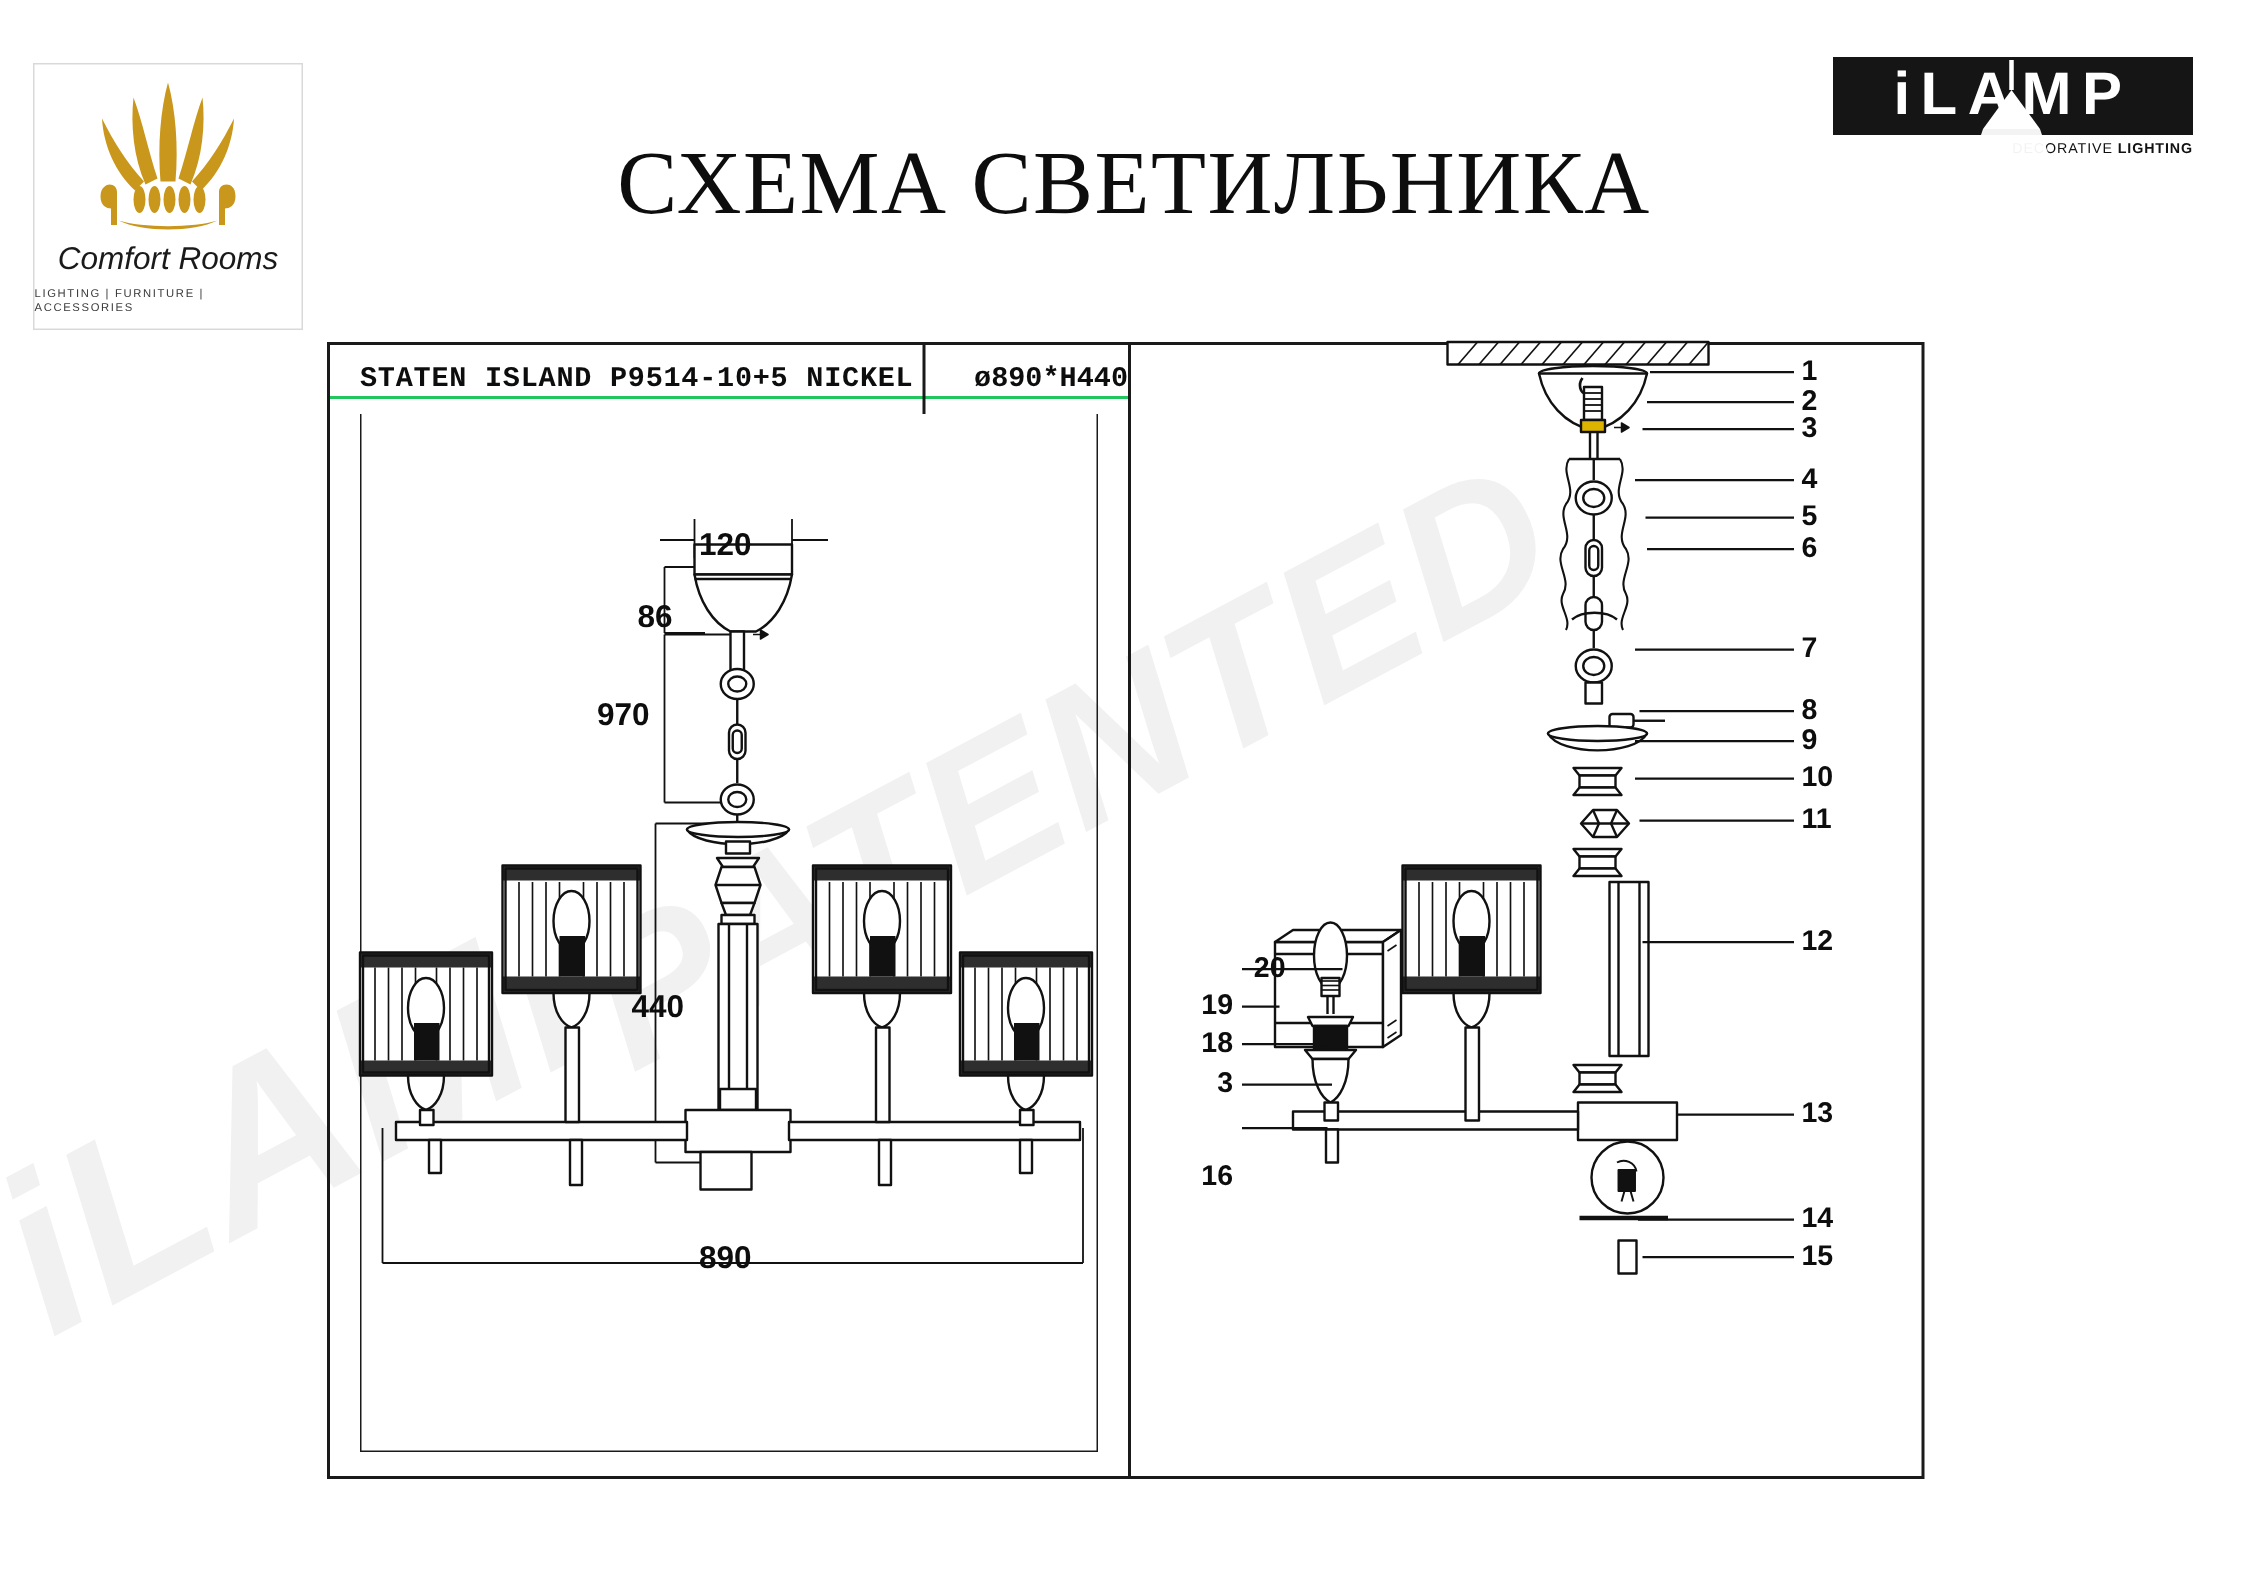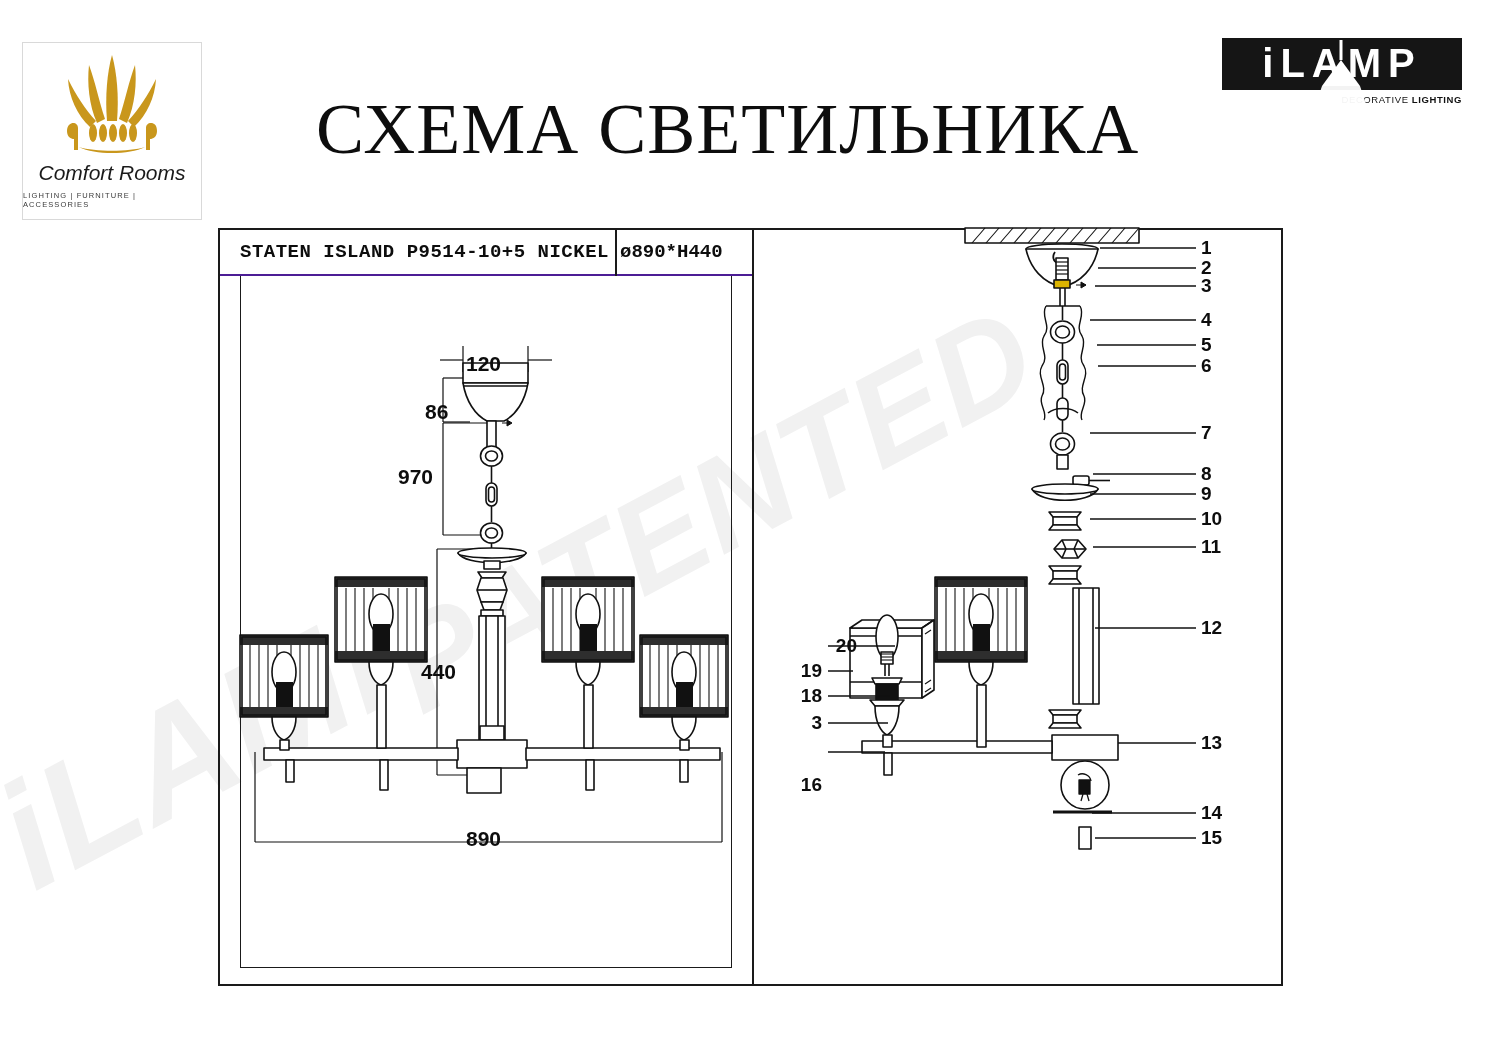--- a/index.html
+++ b/index.html
@@ -115,26 +115,26 @@
     font-family: "Liberation Sans", sans-serif;
     font-size: 9.5px;
     letter-spacing: 0.6px;
     color: #111;
   }
   #ilamp-sub b { font-weight: 700; }
 
   
   #page-title {
     position: absolute;
-    left: 316px;
+    left: 296px;
     top: 88px;
     width: 920px;
-    text-align: left;
+    text-align: center;
     font-family: "Liberation Serif", serif;
-    font-size: 72px;
+    font-size: 60px;
     letter-spacing: 1px;
     color: #0d0d0d;
     z-index: 3;
     white-space: nowrap;
   }
 
   
   #frame {
     position: absolute;
     left: 218px;
@@ -153,22 +153,22 @@
     width: 2px;
     height: 100%;
     background: #1a1a1a;
   }
   
   #title-strip {
     position: absolute;
     left: 0;
     top: 0;
     width: 532px;
-    height: 46px;
-    border-bottom: 2px solid #4c1d95;
+    height: 36px;
+    border-bottom: 2px solid #22c55e;
     box-sizing: border-box;
   }
   #title-strip-sep {
     position: absolute;
     left: 395px;
     top: 0;
     width: 2px;
     height: 46px;
     background: #1a1a1a;
   }
@@ -181,21 +181,21 @@
     font-weight: 700;
     letter-spacing: 0.5px;
     color: #0d0d0d;
     white-space: nowrap;
   }
   #model-size {
     position: absolute;
     left: 400px;
     top: 11px;
     width: 132px;
-    text-align: left;
+    text-align: right;
     font-family: "Liberation Mono", monospace;
     font-size: 19px;
     font-weight: 700;
     color: #0d0d0d;
     white-space: nowrap;
   }
   
   #left-inner {
     position: absolute;
     left: 20px;

